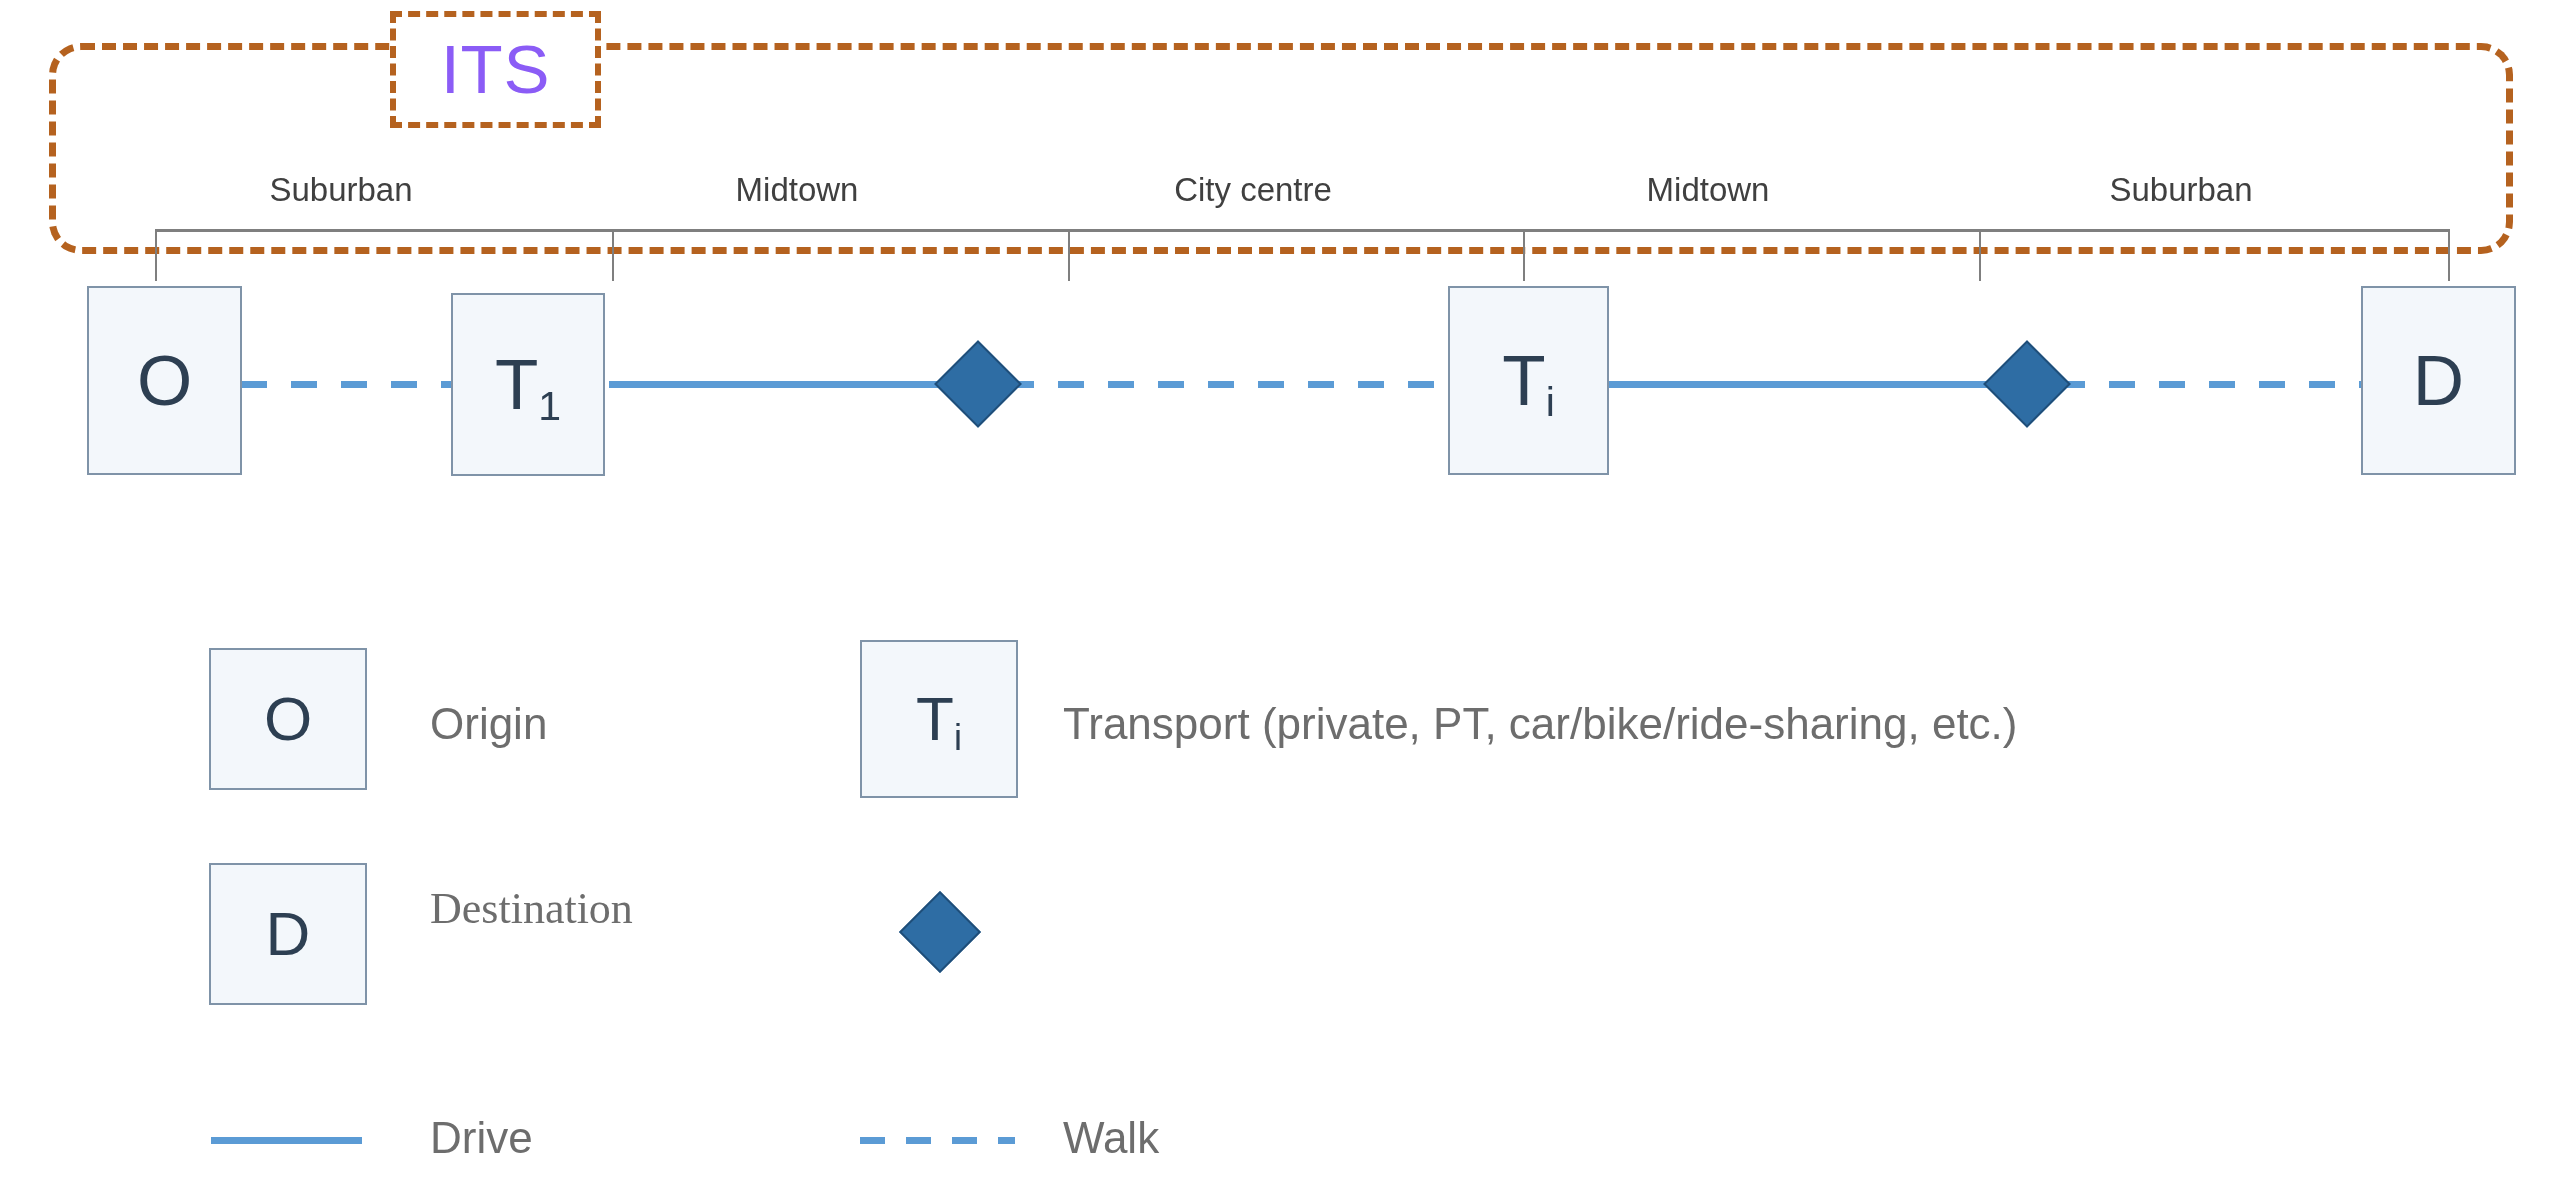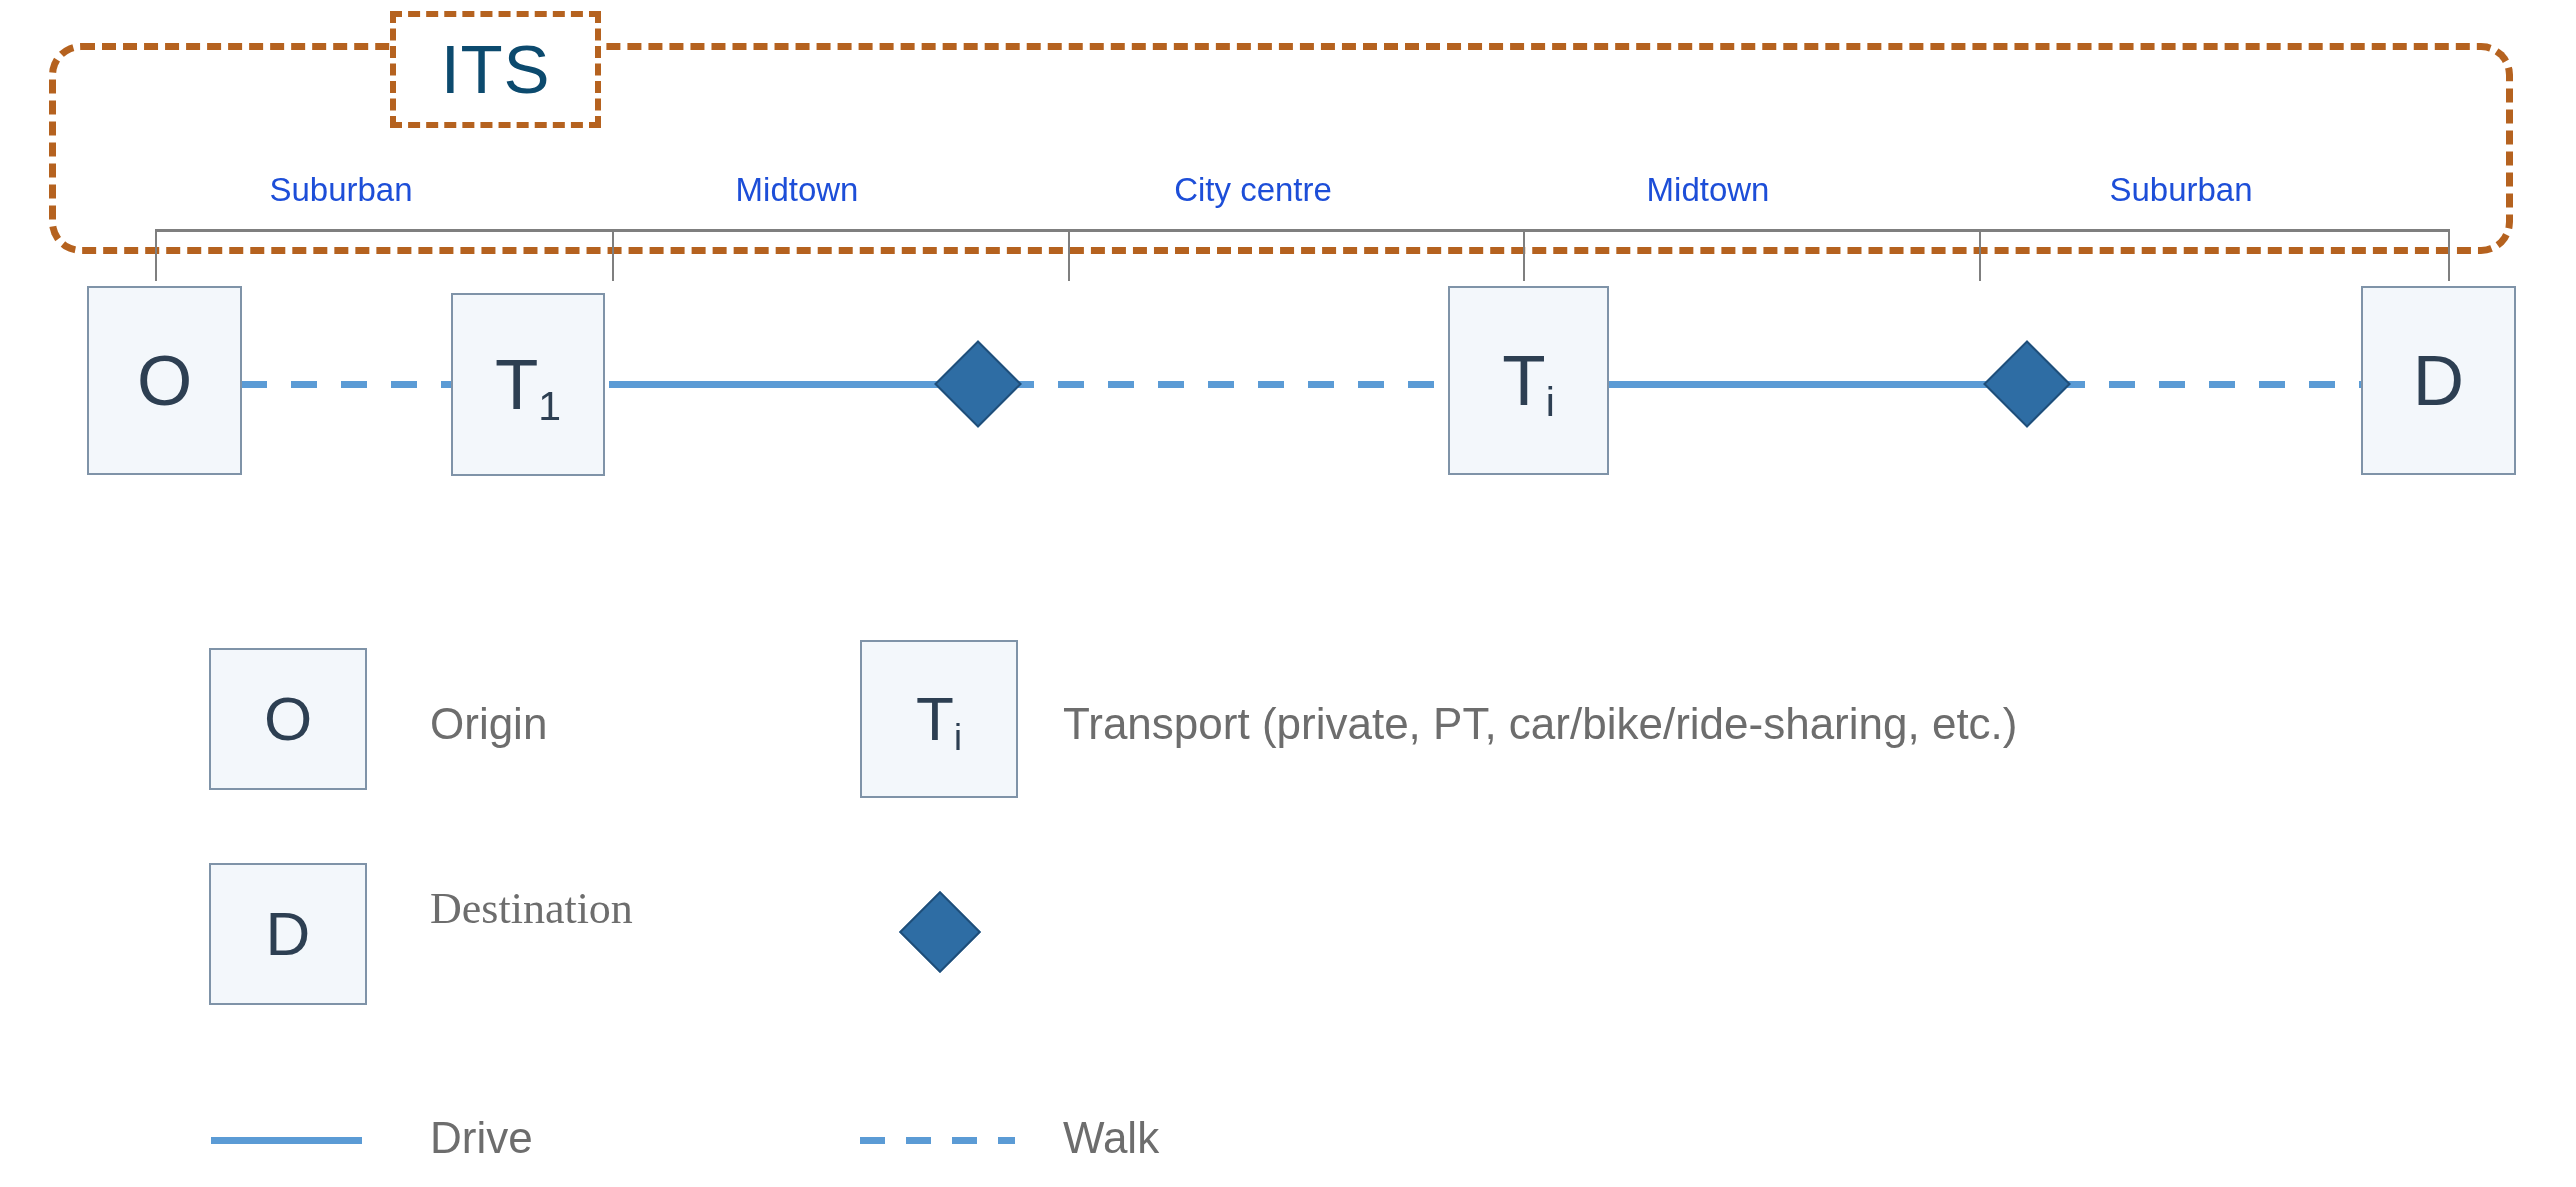--- a/index.html
+++ b/index.html
@@ -12,37 +12,37 @@
   #its-container{
     position:absolute;left:49px;top:43px;width:2464px;height:211px;
     border:7px dashed #b5621f;border-radius:32px;box-sizing:border-box;
   }
   #its-label-box{
     position:absolute;left:390px;top:11px;width:211px;height:117px;
     border:6.3px dashed #b5621f;box-sizing:border-box;background:#ffffff;
     display:flex;align-items:center;justify-content:center;z-index:6;
   }
   #its-label-text{
-    font-size:69px;color:#0c4a6e;letter-spacing:0.8px;line-height:1;
+    font-size:69px;color:#8b5cf6;letter-spacing:0.8px;line-height:1;
     font-weight:400;
   }
 
   
   #zone-bracket{
     position:absolute;left:155px;top:229px;width:2295px;height:52px;
   }
   #zone-top-line{
     position:absolute;left:0;top:0;width:100%;height:3.2px;background:#7f7f7f;
   }
   .zone-tick{
     position:absolute;top:0;width:2.4px;height:52px;background:#7f7f7f;
   }
   .zone-label{
     position:absolute;top:171px;
-    font-size:33px;color:#1d4ed8;white-space:nowrap;
+    font-size:33px;color:#404040;white-space:nowrap;
     transform:translateX(-50%);
     font-weight:400;
   }
 
   
   #journey{position:absolute;left:0;top:0;width:2576px;height:1188px;}
 
   .node-box{
     position:absolute;background:#f3f7fb;border:2.4px solid #7f93a8;
     box-sizing:border-box;display:flex;align-items:center;justify-content:center;

